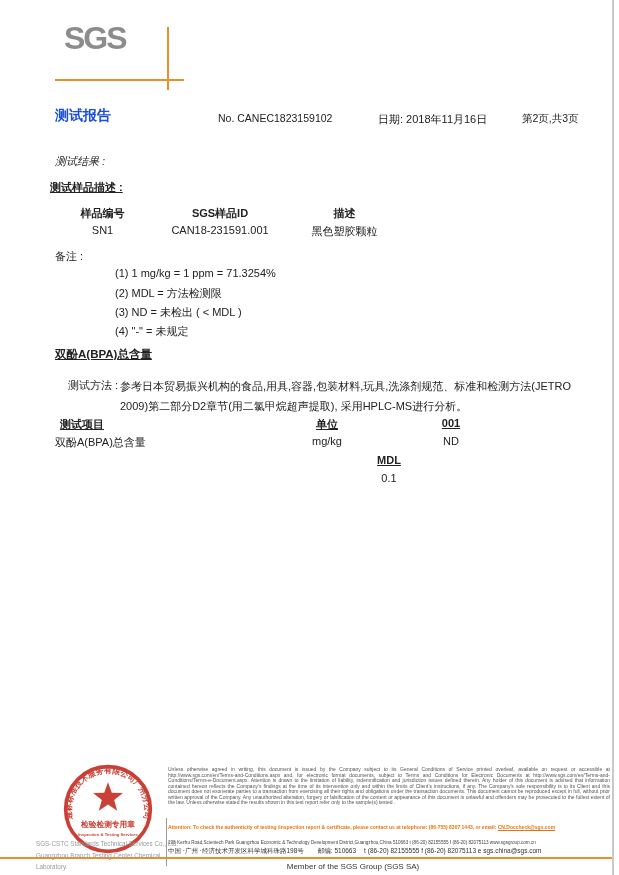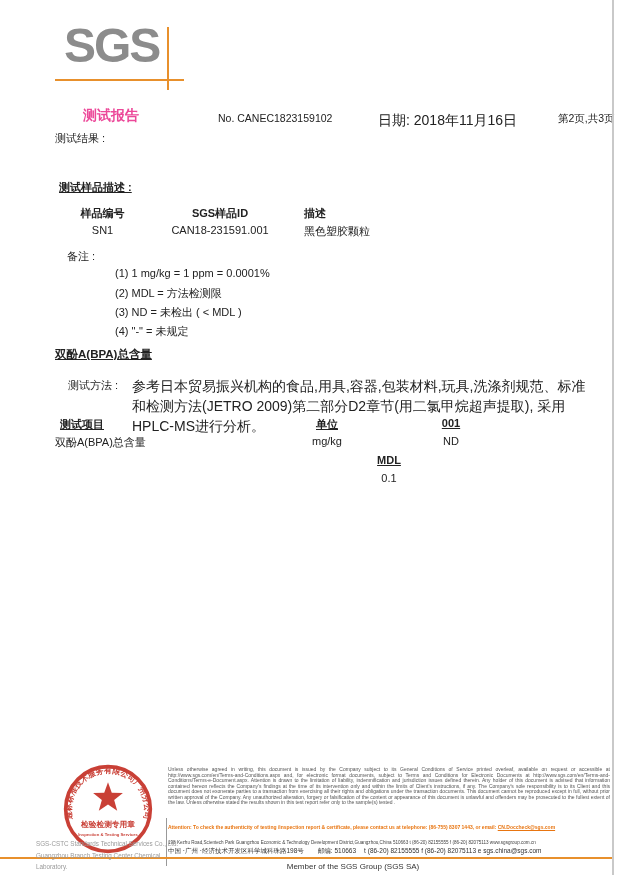--- a/index.html
+++ b/index.html
@@ -2,45 +2,45 @@
 <html><head>
 <meta charset="utf-8">
 <style>
   * { margin:0; padding:0; box-sizing:border-box; }
   html,body { background:#ffffff; }
   body { font-family:"Liberation Sans","DejaVu Sans",sans-serif; color:#222; }
   .page { position:relative; width:619px; height:875px; background:#fff; overflow:hidden; }
   .abs { position:absolute; }
 
   
-  .logo-text { left:64px; top:22px; font-size:48px; font-weight:bold; color:#8c8c8c; letter-spacing:-2px; line-height:1; }
+  .logo-text { left:64px; top:22px; font-size:32px; font-weight:bold; color:#8c8c8c; letter-spacing:-2px; line-height:1; }
   .logo-hline { left:55px; top:79px; width:129px; height:2px; background:#e8902c; }
   .logo-vline { left:167px; top:27px; width:2px; height:63px; background:#e8902c; }
 
-  .report-title { left:55px; top:107px; font-size:14px; font-weight:bold; color:#ec4899;margin-left:28px; }
+  .report-title { left:55px; top:107px; font-size:14px; font-weight:bold; color:#1d4ed8; }
   .report-no   { left:218px; top:112px; font-size:10.5px; }
-  .report-date { left:378px; top:112px; font-size:14px; }
-  .report-page { left:522px; top:112px; font-size:10.5px;margin-left:36px; }
+  .report-date { left:378px; top:112px; font-size:11px; }
+  .report-page { left:522px; top:112px; font-size:10.5px; }
 
   .sec-label { font-size:11px; color:#222; }
   .bold { font-weight:bold; }
   .ul { text-decoration:underline; }
   .it { }
 
   
   .sample-row { left:55px; top:0; width:330px; display:flex; font-size:11px; }
   .sample-row .c1 { width:95px; text-align:center; }
   .sample-row .c2 { width:140px; text-align:center; }
-  .sample-row .c3 { flex:1; text-align:left; padding-left:14px; }
+  .sample-row .c3 { flex:1; text-align:center; padding-left:14px; }
 
   
   .note-line { left:115px; font-size:11px; }
 
   
-  .method-text { left:120px; top:376px; width:462px; font-size:14px; line-height:20px;margin-left:12px; }
+  .method-text { left:120px; top:376px; width:462px; font-size:11px; line-height:20px; }
 
   
   .rt-row { left:55px; width:430px; display:flex; font-size:11px; }
   .rt-row .c1 { width:240px; text-align:left; }
   .rt-row .c2 { width:64px; text-align:center; }
   .rt-row .c3 { width:60px; text-align:center;margin-top:37px; }
   .rt-row .c4 { width:64px; text-align:center; }
   .rt-head .c1 span { margin-left:5px; }
 
   
@@ -64,36 +64,36 @@
 
   <div class="abs logo-text">SGS</div>
   <div class="abs logo-hline"></div>
   <div class="abs logo-vline"></div>
 
   <div class="abs report-title">测试报告</div>
   <div class="abs report-no">No. CANEC1823159102</div>
   <div class="abs report-date">日期: 2018年11月16日</div>
   <div class="abs report-page">第2页,共3页</div>
 
-  <div class="abs sec-label" style="left:55px; top:131px;">测试结果 :</div>
-  <div class="abs sec-label bold ul" style="left:59px; top:180px;">测试样品描述 :</div>
+  <div class="abs sec-label" style="left:55px; top:154px;font-style:italic;">测试结果 :</div>
+  <div class="abs sec-label bold ul" style="left:50px; top:180px;">测试样品描述 :</div>
 
   <div class="abs sample-row bold" style="top:206px;">
     <div class="c1">样品编号</div>
     <div class="c2">SGS样品ID</div>
     <div class="c3">描述</div>
   </div>
   <div class="abs sample-row" style="top:224px;">
     <div class="c1">SN1</div>
     <div class="c2">CAN18-231591.001</div>
     <div class="c3">黑色塑胶颗粒</div>
   </div>
 
-  <div class="abs sec-label" style="left:55px; top:249px;margin-left:12px;">备注 :</div>
-  <div class="abs note-line" style="top:267px;">(1) 1 mg/kg = 1 ppm = 0.0001%</div>
+  <div class="abs sec-label" style="left:55px; top:249px;">备注 :</div>
+  <div class="abs note-line" style="top:267px;">(1) 1 mg/kg = 1 ppm = 71.3254%</div>
   <div class="abs note-line" style="top:286px;">(2) MDL = 方法检测限</div>
   <div class="abs note-line" style="top:305px;">(3) ND = 未检出 ( &lt; MDL )</div>
   <div class="abs note-line" style="top:324px;">(4) "-" = 未规定</div>
 
   <div class="abs sec-label bold ul" style="left:55px; top:347px; font-size:11.5px;">双酚A(BPA)总含量</div>
   <div class="abs sec-label" style="left:68px; top:378px;">测试方法 :</div>
   <div class="abs method-text">参考日本贸易振兴机构的食品,用具,容器,包装材料,玩具,洗涤剂规范、标准和检测方法(JETRO 2009)第二部分D2章节(用二氯甲烷超声提取), 采用HPLC-MS进行分析。</div>
 
   <div class="abs rt-row rt-head" style="top:417px;">
     <div class="c1"><span class="ul it bold">测试项目</span></div>

